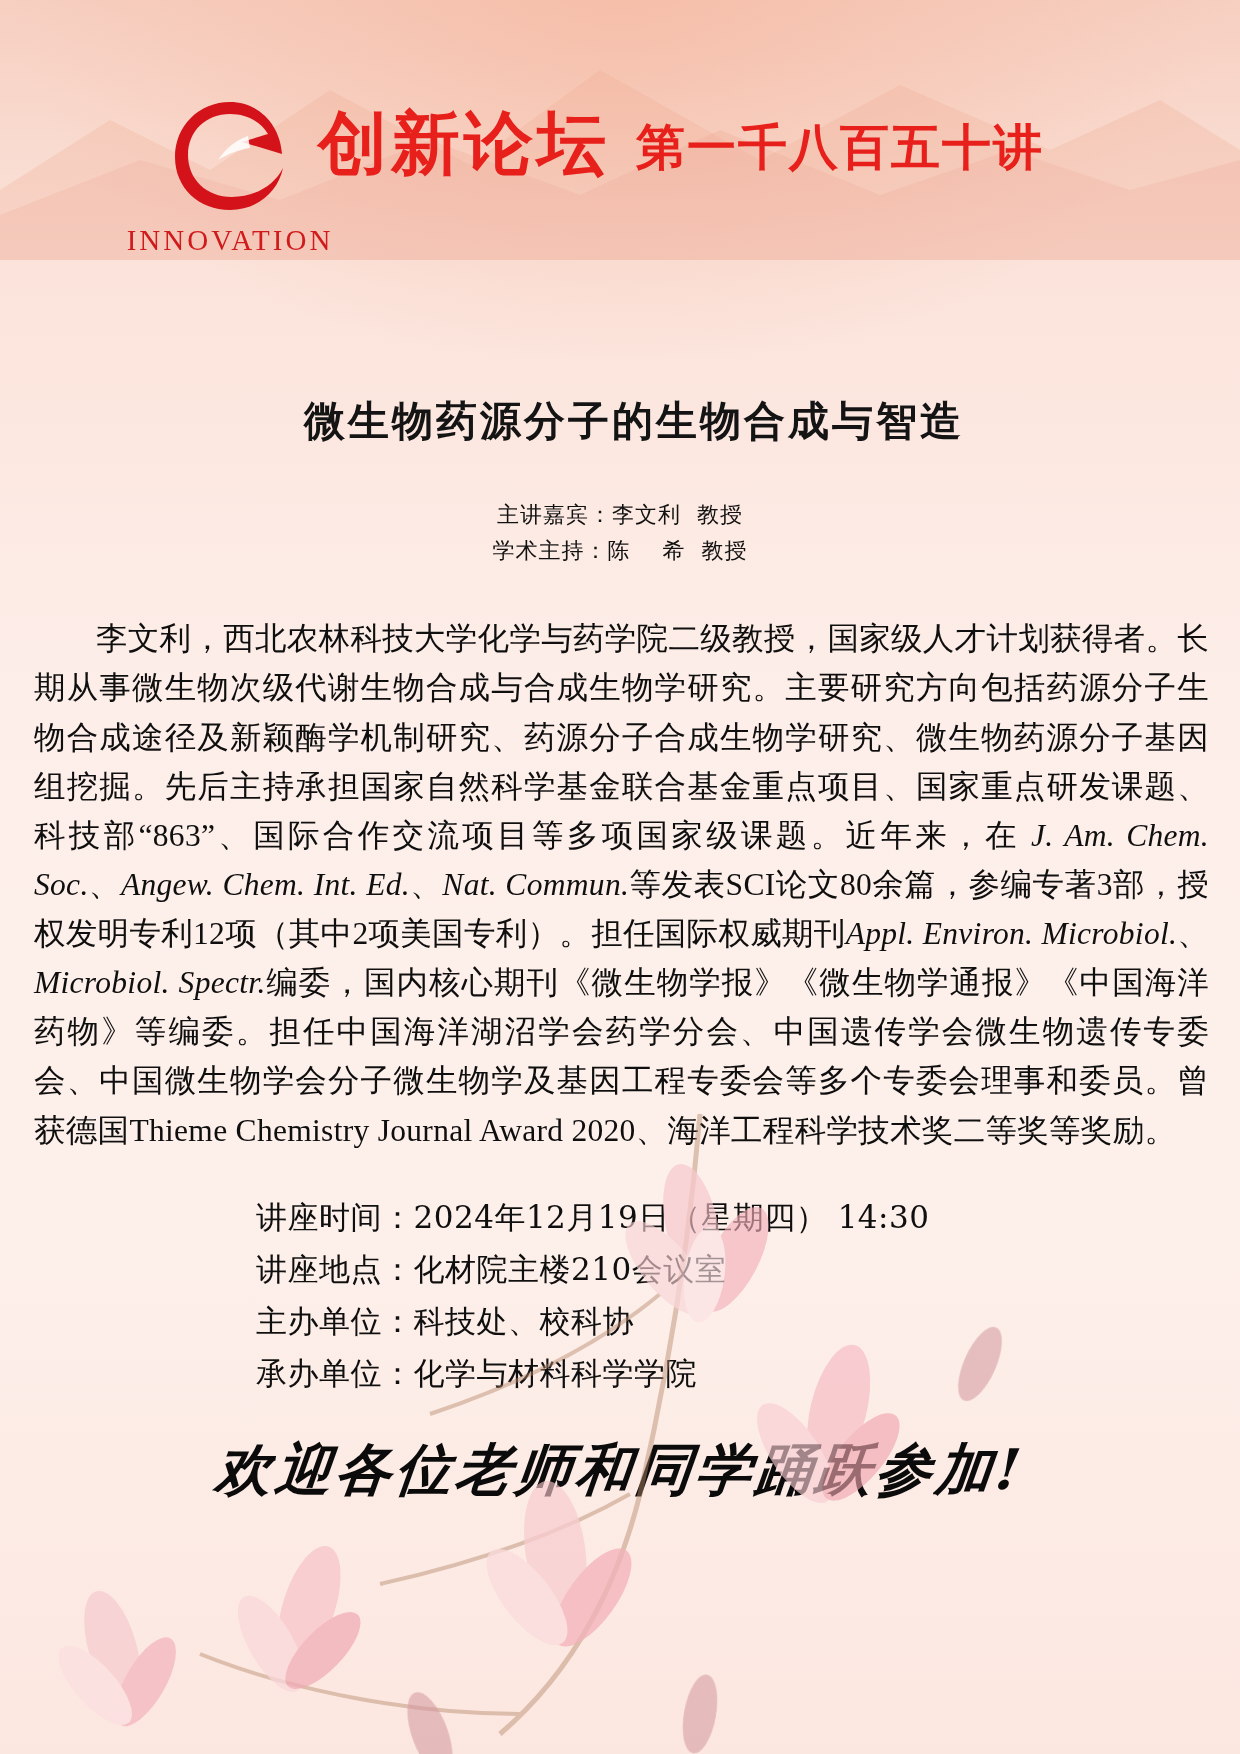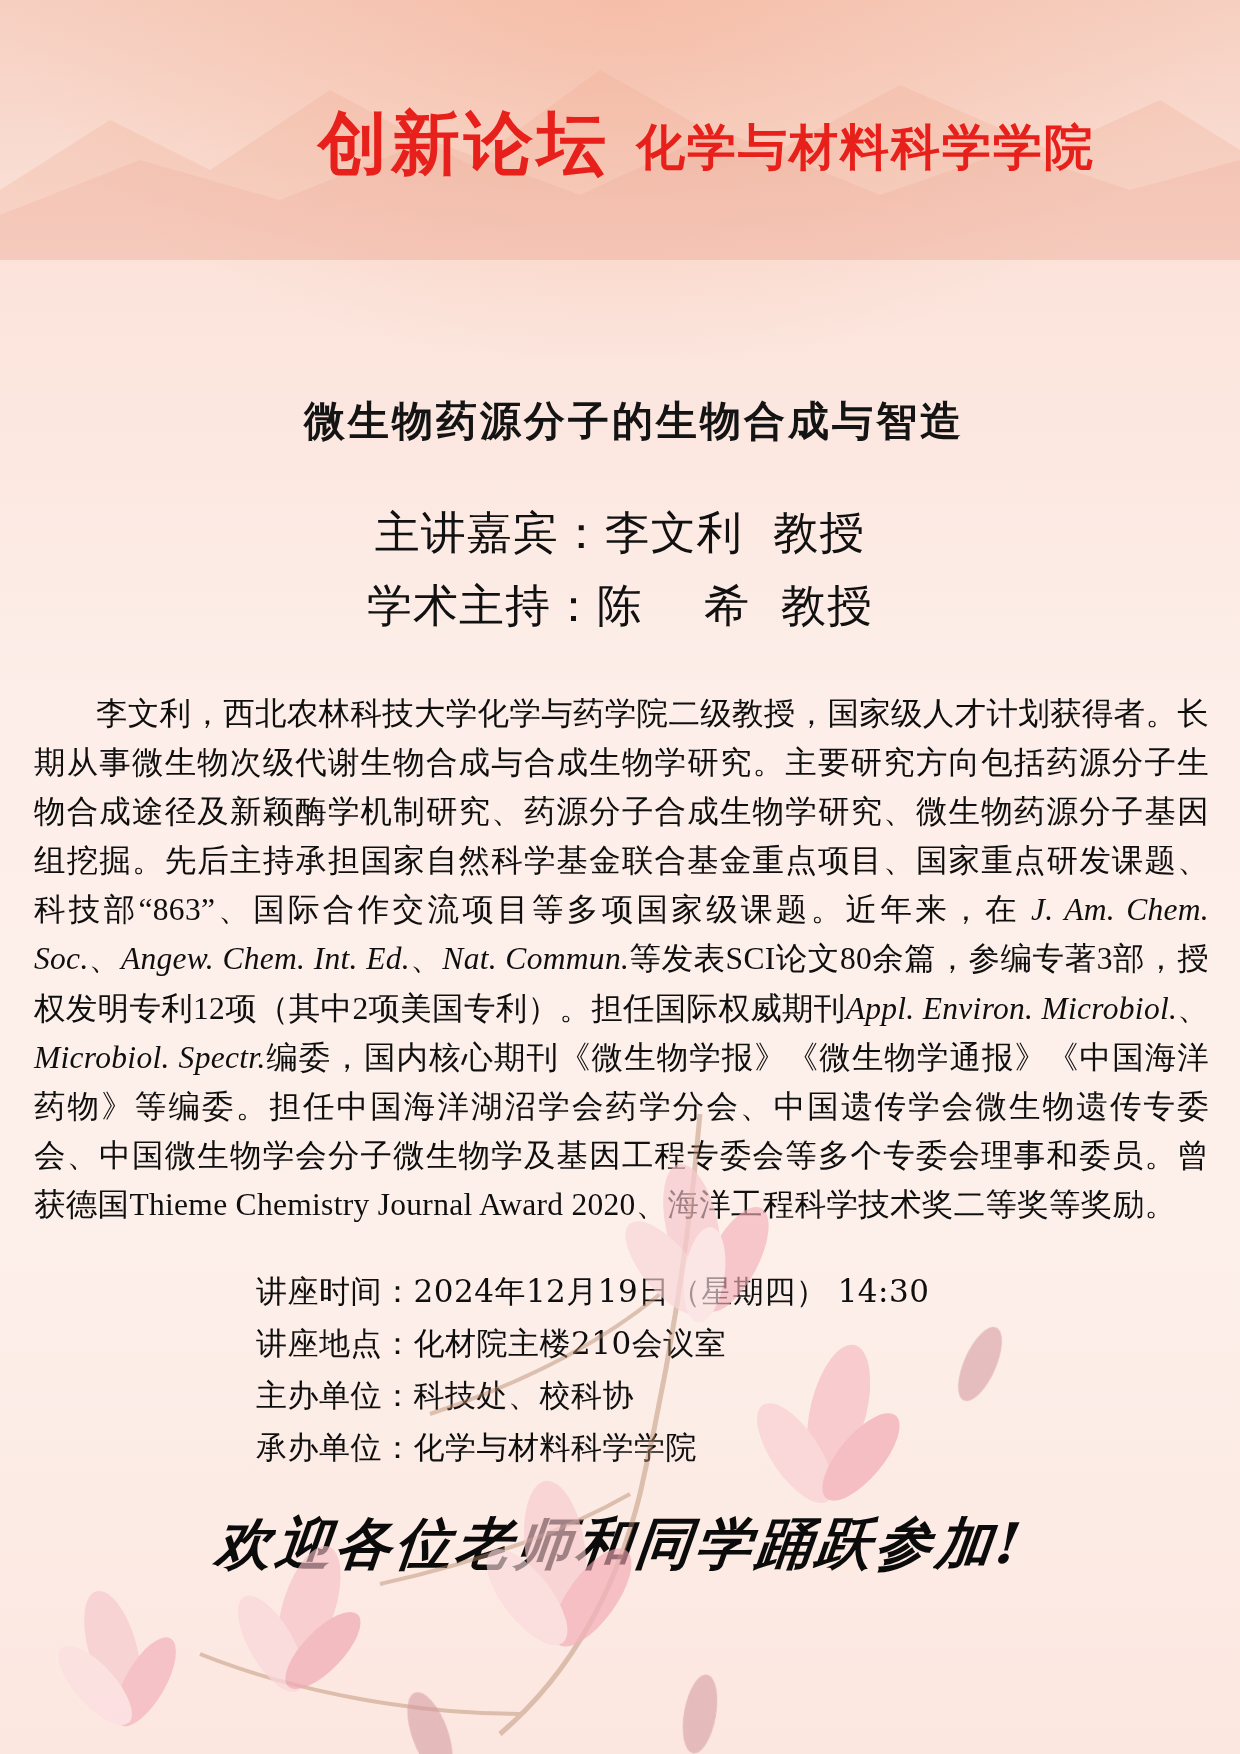--- a/index.html
+++ b/index.html
@@ -106,21 +106,21 @@
     color: #141414;
     letter-spacing: 3px;
     padding-left: 28px;
   }
   
   .people {
     position: relative;
     margin-top: 48px;
     text-align: center;
     font-family: "DejaVu Serif", serif;
-    font-size: 45px;
+    font-size: 22px;
     color: #111;
     line-height: 1.62;
     letter-spacing: 1px;
   }
   .people .row {
     white-space: pre;
   }
   
   .bio {
     position: relative;
@@ -169,23 +169,30 @@
 <body>
 
 <div class="poster">
 
   <svg class="mountain" viewBox="0 0 1240 260" preserveAspectRatio="none">
     <path d="M0,190 L110,120 L210,170 L330,90 L470,165 L600,70 L760,160 L900,85 L1050,150 L1160,100 L1240,150 L1240,260 L0,260 Z" fill="#eda68c" opacity="0.45"></path>
     <path d="M0,215 L140,160 L280,200 L430,140 L580,195 L720,130 L880,195 L1010,150 L1130,190 L1240,160 L1240,260 L0,260 Z" fill="#e9927a" opacity="0.35"></path>
   </svg>
 
   <div class="header">
+    <div class="logo-wrap">
+      <svg class="logo-mark" viewBox="0 0 124 120">
+        <path d="M62 6 C31 6 7 30 7 61 C7 92 31 114 62 114 C89 114 110 96 115 72 C106 90 86 101 64 101 C38 101 20 83 20 59 C20 35 38 18 62 18 C79 18 93 26 100 38 L74 46 L114 58 C112 28 90 6 62 6 Z" fill="#d4121a"></path>
+        <path d="M80 40 C68 44 58 52 50 64 C60 58 70 54 82 52 Z" fill="#ffffff" opacity="0.85"></path>
+      </svg>
+      <div class="logo-text">INNOVATION</div>
+    </div>
     <div class="forum-title">
       <span class="main">创新论坛</span>
-      <span class="sub">化学与材料科学学院</span>
+      <span class="sub">第一千八百五十讲</span>
     </div>
   </div>
 
   <div class="talk-title">微生物药源分子的生物合成与智造</div>
 
   <div class="people">
     <div class="row">主讲嘉宾：李文利  教授</div>
     <div class="row">学术主持：陈    希  教授</div>
   </div>
 

